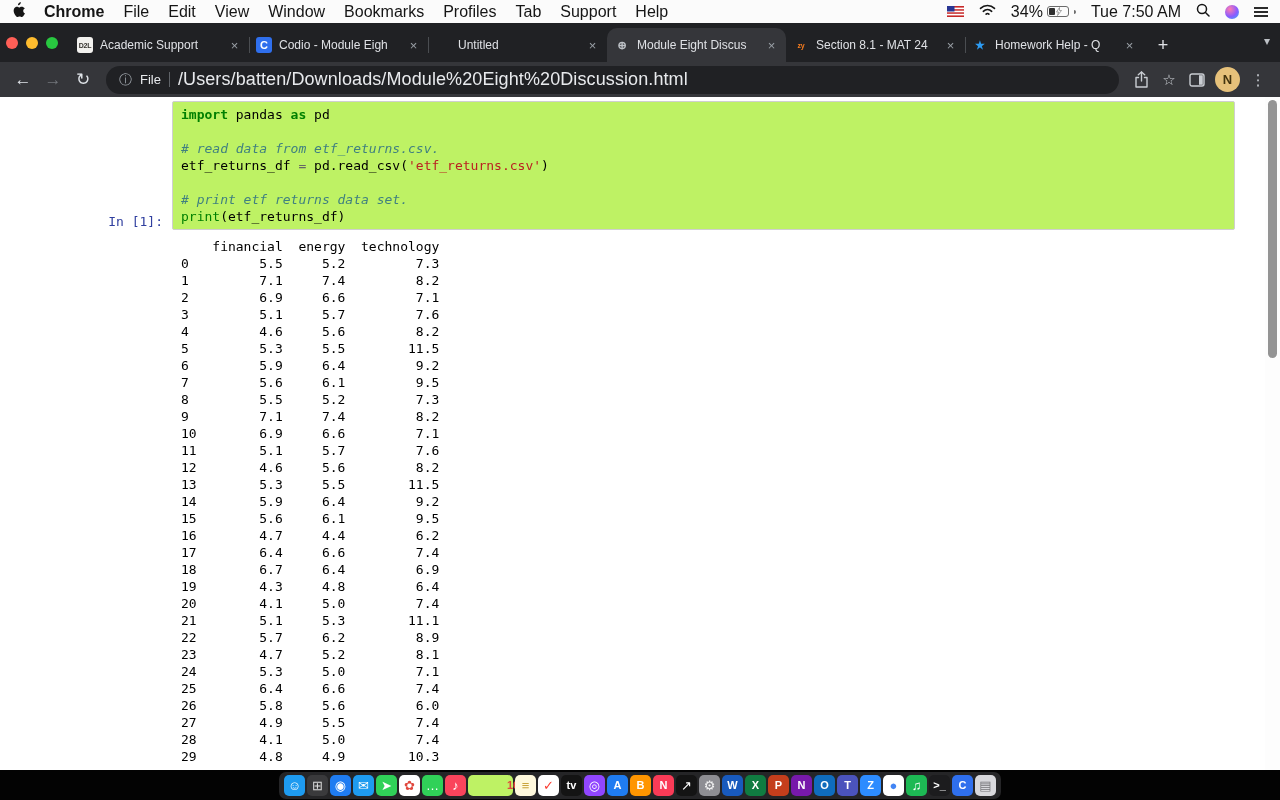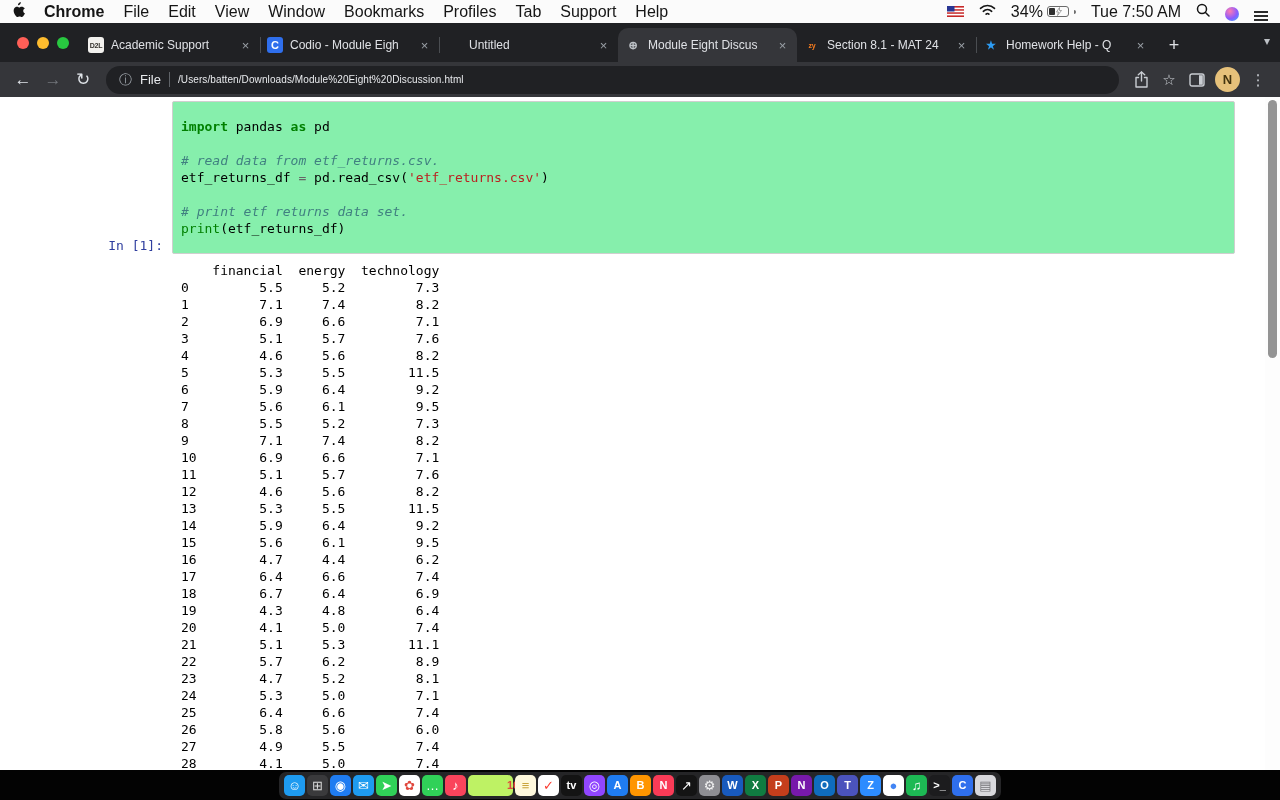--- a/index.html
+++ b/index.html
@@ -4,30 +4,30 @@
 <style>
   *{margin:0;padding:0;box-sizing:border-box}
   html,body{width:1280px;height:800px;overflow:hidden;background:#000;font-family:"Liberation Sans",sans-serif;-webkit-font-smoothing:antialiased}
   .screen{position:relative;width:1280px;height:800px;background:#000}
 
   
   .menubar{height:23px;background:#fbfbfb;display:flex;align-items:center;padding:0 12px;font-size:16px;color:#151515}
   .mb-left{display:flex;align-items:center;gap:19px}
   .mb-app{font-weight:bold}
   .mb-item{white-space:nowrap}
-  .mb-right{margin-left:auto;display:flex;align-items:flex-end;gap:15px}
+  .mb-right{margin-left:auto;display:flex;align-items:center;gap:15px}
   .battery-wrap{display:flex;align-items:center;gap:4px}
   .battery-body{position:relative;width:22px;height:11px;border:1px solid #6b6b6b;border-radius:3px;display:flex;align-items:center;padding:1px}
   .battery-fill{width:34%;height:7px;background:#2f2f2f;border-radius:1px}
   .battery-nub{width:2px;height:4px;background:#6b6b6b;border-radius:0 2px 2px 0;margin-left:1px}
   .siri-orb{width:14px;height:14px;border-radius:50%;background:radial-gradient(circle at 35% 30%,#ff7bb0,#8a5bff 55%,#2fb9f5)}
   .mb-lines{width:14px;height:10px;background:repeating-linear-gradient(#2b2b2b 0 1.6px,transparent 1.6px 4.2px)}
 
   
-  .tabstrip{height:39px;background:#202124;display:flex;align-items:flex-end;padding-left:11px;position:relative}
+  .tabstrip{height:39px;background:#202124;display:flex;align-items:flex-end;padding-left:0;position:relative}
   .traffic{display:flex;align-items:center;gap:8px;height:100%;padding:0 12px 0 6px}
   .dot{width:12px;height:12px;border-radius:50%}
   .dot.red{background:#ff5f57}.dot.yellow{background:#febc2e}.dot.green{background:#28c840}
   .tab-list{display:flex;align-items:flex-end;height:34px}
   .tab{width:179px;height:34px;display:flex;align-items:center;gap:7px;padding:0 7px;color:#dfe1e5;font-size:12px;position:relative;cursor:default}
   .tab:not(.active)+.tab:not(.active)::before{content:"";position:absolute;left:0;top:9px;width:1px;height:16px;background:#4a4d51}
   .tab.active{background:#35363a;border-radius:10px 10px 0 0}
   .tab-icon{width:16px;height:16px;border-radius:3px;display:flex;align-items:center;justify-content:center;font-size:11px;font-weight:bold;flex:none;line-height:1}
   .tab-icon.multi{font-size:7px;letter-spacing:-.3px}
   .tab-icon.empty{background:transparent}
@@ -36,29 +36,29 @@
   .newtab-btn{width:30px;height:30px;display:flex;align-items:center;justify-content:center;color:#dfe1e5;font-size:18px;margin:0 0 2px 4px}
   .tabsearch-btn{position:absolute;right:10px;top:11px;color:#bdc1c6;font-size:12px}
 
   
   .toolbar{height:35px;background:#35363a;display:flex;align-items:center;padding:0 8px}
   .navbtn{width:30px;height:30px;display:flex;align-items:center;justify-content:center;color:#dfe3e8;font-size:17px;flex:none}
   .navbtn.disabled{color:#72767b}
   .omnibox{flex:1;height:28px;background:#202124;border-radius:14px;display:flex;align-items:center;gap:8px;margin:0 8px;padding:0 13px;color:#e8eaed;font-size:13px;overflow:hidden}
   .info-glyph{color:#9aa0a6;font-size:13px}
   .omni-divider{width:1px;height:15px;background:#5f6368;flex:none}
-  .omni-url{white-space:nowrap;overflow:hidden;font-size:10px;letter-spacing:.1px}
+  .omni-url{white-space:nowrap;overflow:hidden;font-size:18px;letter-spacing:.1px}
   .action-icon{width:28px;height:28px;display:flex;align-items:center;justify-content:center;color:#c9cdd2;font-size:15px;flex:none}
   .avatar{width:25px;height:25px;border-radius:50%;background:#e6c17a;color:#43340f;display:flex;align-items:center;justify-content:center;font-size:13px;font-weight:bold;margin:0 4px;flex:none}
 
   
   .content{position:absolute;top:97px;left:0;right:0;bottom:30px;background:#fff;overflow:hidden}
   .nb-row{display:flex;align-items:flex-end;margin-top:4px}
   .nb-prompt{width:172px;flex:none;text-align:right;padding:5px 9px 0 0;color:#303F9F;font:13px/17px "DejaVu Sans Mono",monospace;white-space:nowrap}
-  .code-cell{flex:1;margin-right:45px;background:#86efac;border:1px solid #cfcfcf;border-radius:2px;padding:16px 8px}
+  .code-cell{flex:1;margin-right:45px;background:#bef264;border:1px solid #cfcfcf;border-radius:2px;padding:4px 8px}
   pre,code{font:13px/17px "DejaVu Sans Mono",monospace;color:#000}
   .tok-k{color:#008000;font-weight:bold}
   .tok-nb{color:#008000}
   .tok-c{color:#408080;font-style:italic}
   .tok-s{color:#BA2121}
   .tok-o{color:#666666}
   .nb-output{margin:8px 0 0 181px}
   .scrollbar-track{position:absolute;top:0;right:0;width:15px;height:100%;background:#fdfdfd}
   .scrollbar-thumb{position:absolute;top:3px;right:3px;width:9px;height:258px;background:#949494;border-radius:5px}
 

